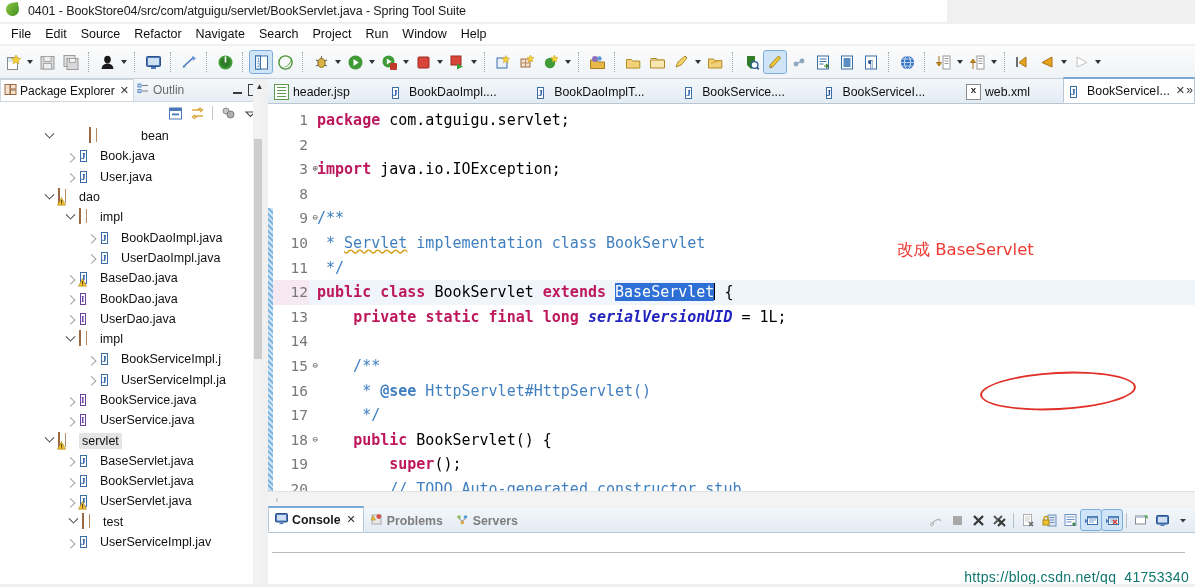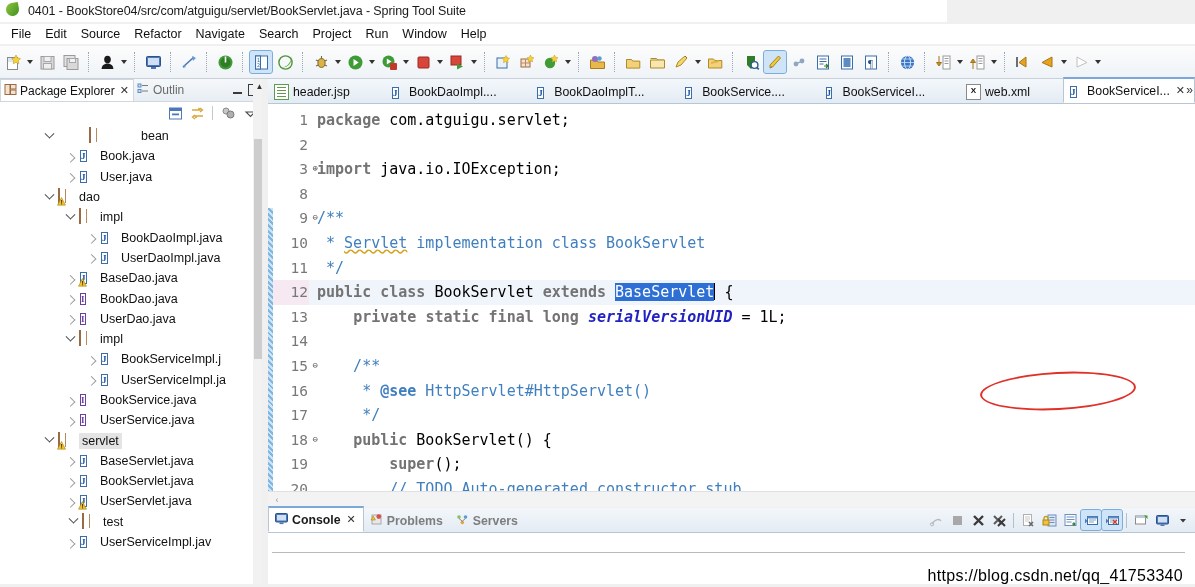--- a/index.html
+++ b/index.html
@@ -205,21 +205,21 @@
     font-size:9px;color:#555;line-height:9px;
   }
   .gln.cur{background:#f6e9f2;}
   .code{
     flex:1;padding-top:4px;position:relative;overflow:hidden;
     font-family:"DejaVu Sans Mono","Liberation Mono",monospace;
     font-size:15px;white-space:pre;
   }
   .cl{height:24.6px;line-height:24.6px;padding-left:8px;}
   .cl.cur{background:#f0f4fb;}
-  .kw{color:#737373;font-weight:bold;}
+  .kw{color:#be185d;font-weight:bold;}
   .cm{color:#3f7fbf;}
   .cmtag{color:#3f7fbf;font-weight:bold;}
   .fld{color:#2222c0;font-style:italic;font-weight:bold;text-align:center;}
   .squig{
     text-decoration:underline;text-decoration-style:wavy;text-decoration-color:#d4a017;
   }
   .selbox{
     background:#2d6fd4;color:#ffffff;
   }
   .caret{
@@ -260,21 +260,21 @@
   }
   .ct{width:20px;height:20px;display:flex;align-items:center;justify-content:center;border-radius:2px;cursor:default;}
   .ct.on{background:#cfe4f7;outline:1px solid #7aaddb;}
   .ct-sep{width:1px;height:15px;background:#b5bfc9;margin:0 3px;}
   .cons-body{padding:3px 0 0 4px;position:relative;height:52px;}
   .cons-line{font-size:12.3px;color:#111;white-space:nowrap;}
   .cons-underline{
     position:absolute;left:4px;top:19px;width:913px;height:1px;background:#b9b9b9;
   }
   .watermark{
-    position:absolute;right:12px;bottom:2px;font-size:16px;color:#000000;
+    position:absolute;right:6px;bottom:2px;font-size:14px;color:#0f766e;
     letter-spacing:0.3px;font-family:"Liberation Sans",sans-serif;
   }
   .bottom-strip{
     position:absolute;left:0;bottom:0;width:1195px;height:3px;background:#f0f0f0;
   }
 </style>
 </head>
 <body>
 
 <div class="app">
@@ -845,20 +845,21 @@
           <div class="gln">19</div>
           <div class="gln">20</div>
         </div>
       <div class="code" id="codelines"><div class="cl"><span class="kw">package</span> com.atguigu.servlet;</div><div class="cl">&nbsp;</div><div class="cl"><span class="kw">import</span> java.io.IOException;</div><div class="cl">&nbsp;</div><div class="cl"><span class="cm">/**</span></div><div class="cl"><span class="cm"> * </span><span class="cm squig">Servlet</span><span class="cm"> implementation class BookServlet</span></div><div class="cl"><span class="cm"> */</span></div><div class="cl cur"><span class="kw">public</span> <span class="kw">class</span> BookServlet <span class="kw">extends</span> <span class="selbox">BaseServlet</span><span class="caret"></span> {</div><div class="cl">    <span class="kw">private</span> <span class="kw">static</span> <span class="kw">final</span> <span class="kw">long</span> <span class="fld">serialVersionUID</span> = 1L;</div><div class="cl">&nbsp;</div><div class="cl"><span class="cm">    /**</span></div><div class="cl"><span class="cm">     * </span><span class="cmtag">@see</span><span class="cm"> HttpServlet#HttpServlet()</span></div><div class="cl"><span class="cm">     */</span></div><div class="cl">    <span class="kw">public</span> BookServlet() {</div><div class="cl">        <span class="kw">super</span>();</div><div class="cl"><span class="cm">        // TODO Auto-generated constructor stub</span></div></div>
       <div class="ellipse"></div>
       <div class="ed-hscroll">
         <span class="hs-left">‹</span>
       </div>
     </div>
   </div>
+  <div class="annot">改成 BaseServlet</div>
 
   <div class="console">
     <div class="cons-tabbar">
       <div class="cons-tab active">
         <span>
           <svg width="13" height="13" viewBox="0 0 13 13">
               <rect x=".5" y="1.5" width="12" height="8.5" rx="1" fill="#4a78b8" stroke="#2d5289"></rect>
               <rect x="2" y="3" width="9" height="5.5" fill="#cfe0f4"></rect>
               <rect x="4.5" y="10.5" width="4" height="1.6" fill="#4a78b8"></rect>
             </svg>

